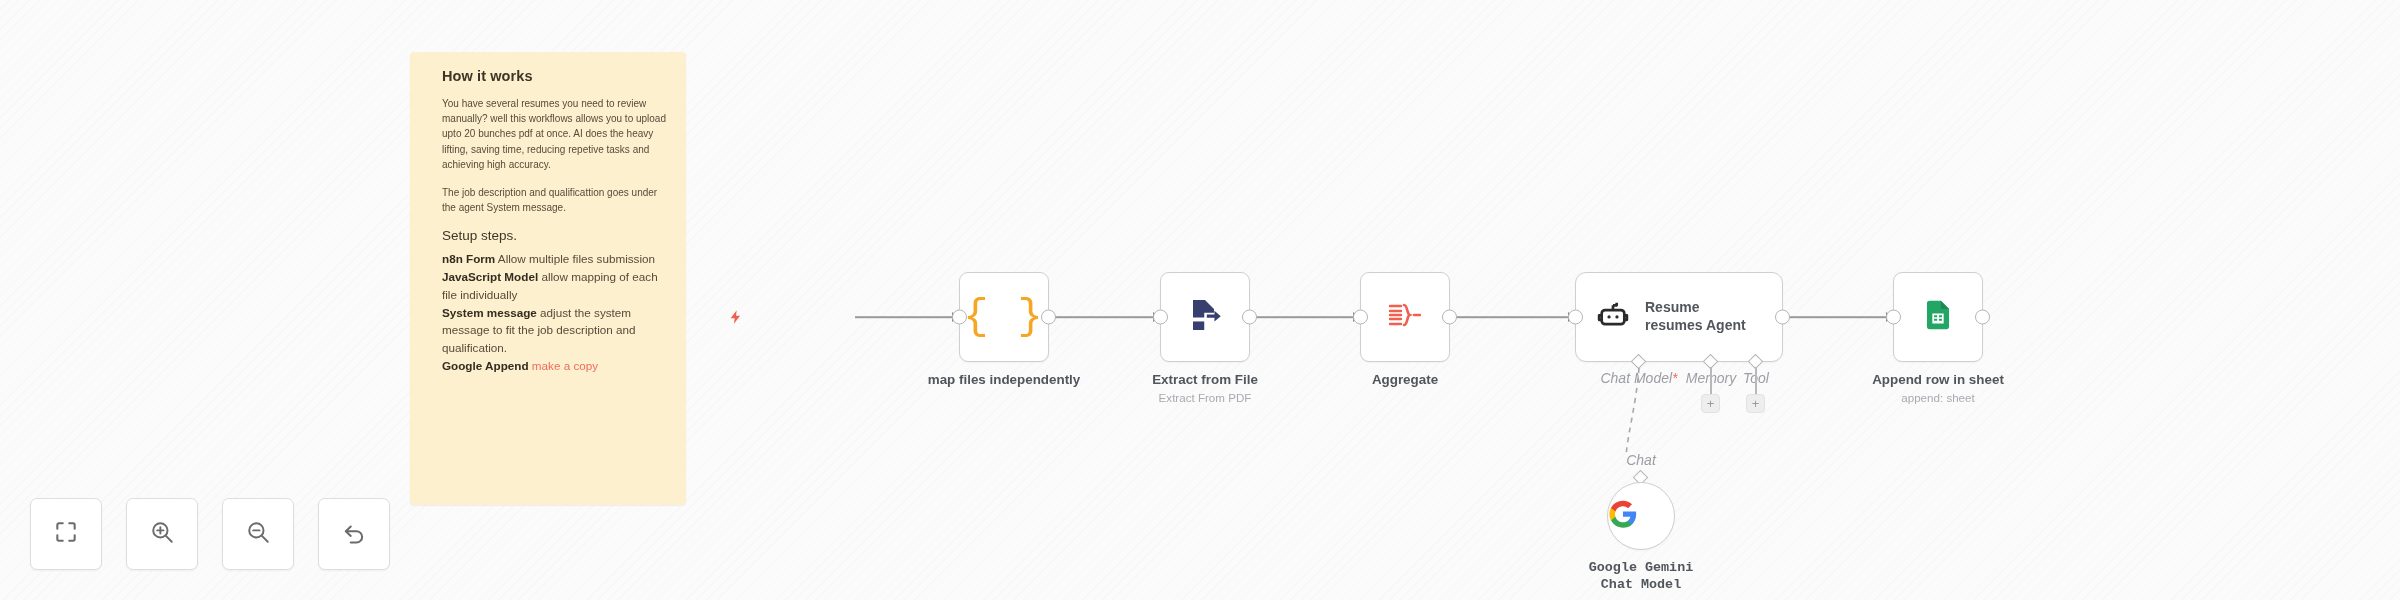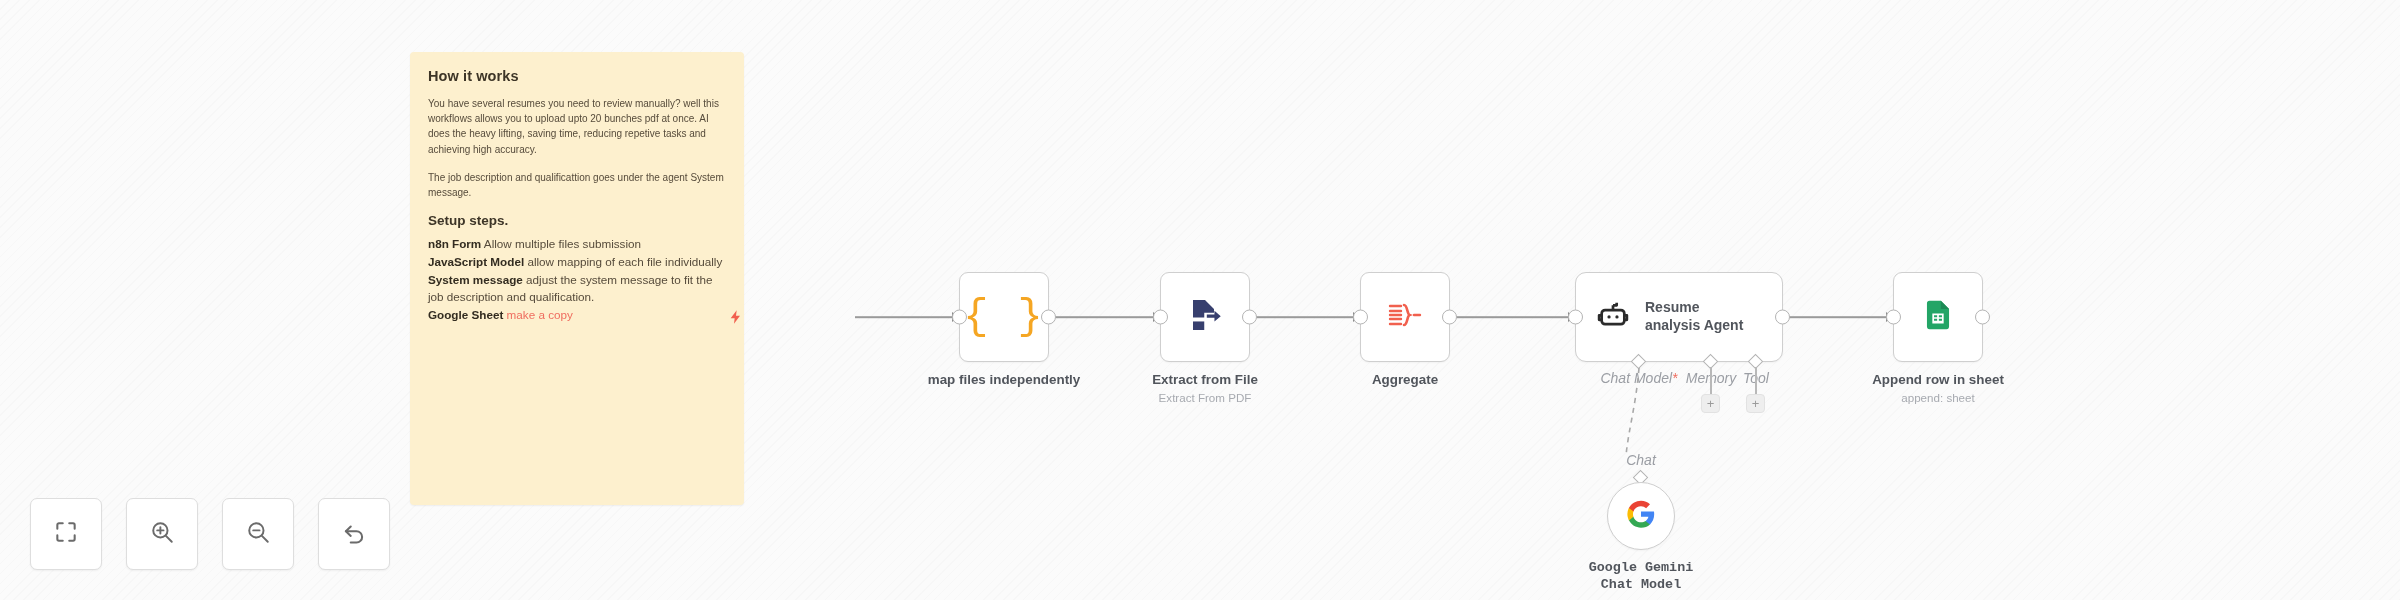--- a/index.html
+++ b/index.html
@@ -18,43 +18,43 @@
       rgba(0,0,0,0.016) 1px,
       rgba(0,0,0,0.0) 1px,
       rgba(0,0,0,0.0) 7px
     );
   }
 
   
   #sticky {
     position: absolute;
     left: 410px; top: 52px;
-    width: 334px; height: 453px;
+    width: 276px; height: 453px;
     background: #fdf0ce;
     border-radius: 4px;
-    padding: 16px 18px 0 18px;
+    padding: 16px 18px 0 32px;
     color: #4a4032;
     box-shadow: 0 1px 2px rgba(0,0,0,0.06);
   }
   #sticky h3 {
     font-size: 14.5px;
     font-weight: bold;
     color: #3d3527;
     margin-bottom: 12px;
     letter-spacing: 0.1px;
   }
   #sticky p {
     font-size: 10px;
     line-height: 1.52;
     color: #564b3b;
     margin-bottom: 13px;
   }
   #sticky .steps-head {
     font-size: 13.5px;
-    font-weight: bold;
+    font-weight: normal;
     color: #3d3527;
     margin-bottom: 7px;
   }
   #sticky .step {
     font-size: 11.7px;
     line-height: 1.52;
     color: #564b3b;
   }
   #sticky .step b { color: #332c20; font-weight: bold; }
   #sticky .link { color: #ef6d5f; }
@@ -176,21 +176,21 @@
     line-height: 1;
   }
 
   
   .circle-node {
     position: absolute;
     width: 68px; height: 68px;
     border-radius: 50%;
     background: #ffffff;
     border: 1.4px solid #cfcfcf;
-    display: flex; align-items: center; justify-content: center;
+    display: flex; align-items: center; justify-content: flex-start;
     box-shadow: 0 1px 2px rgba(0,0,0,0.04);
     font-family: Liberation Mono, monospace;
   }
   .circle-label {
     position: absolute;
     top: 100%;
     left: 50%;
     transform: translateX(-50%);
     margin-top: 10px;
     font-size: 13.4px;
@@ -233,21 +233,21 @@
 
   <div id="sticky">
     <h3>How it works</h3>
     <p>You have several resumes you need to review manually? well this workflows allows you to upload upto 20 bunches pdf at once. AI does the heavy lifting, saving time, reducing repetive tasks and achieving high accuracy.</p>
     <p>The job description and qualificattion goes under the agent System message.</p>
     <div class="steps-head">Setup steps.</div>
     <div class="step">
       <span><b>n8n Form</b></span><span> Allow multiple files submission</span><br>
       <span><b>JavaScript Model</b></span><span> allow mapping of each file individually</span><br>
       <span><b>System message</b></span><span> adjust the system message to fit the job description and qualification.</span><br>
-      <span><b>Google Sheet</b></span><span> </span><span class="link">make a copy</span>
+      <span><b>Google Append</b></span><span> </span><span class="link">make a copy</span>
     </div>
   </div>
 
   <div class="wire" style="left:855px;  width:104px;"></div>
   <div class="wire" style="left:1055px; width:105px;"></div>
   <div class="wire" style="left:1255px; width:105px;"></div>
   <div class="wire" style="left:1455px; width:120px;"></div>
   <div class="wire" style="left:1783px; width:110px;"></div>
 
   <div class="arrowhead" style="left:952px;  top:317px;"></div>
@@ -300,21 +300,21 @@
   <div class="node agent" style="left:1575px; top:272px; width:208px; height:90px;">
     <span>
       <svg width="34" height="34" viewBox="0 0 24 24" fill="none" stroke="#2b2b2b" stroke-width="1.9" stroke-linejoin="round">
         <rect x="4" y="8.5" width="16" height="10" rx="2.4"></rect>
         <path d="M12 8.5V5.2M12 5.2h2.6V3.3"></path>
         <path d="M4 12.2H2.2v3.2H4M20 12.2h1.8v3.2H20"></path>
         <circle cx="9.2" cy="13.4" r="1.15" fill="#2b2b2b" stroke="none"></circle>
         <circle cx="14.8" cy="13.4" r="1.15" fill="#2b2b2b" stroke="none"></circle>
       </svg>
     </span>
-    <div class="agent-title">Resume analysis Agent</div>
+    <div class="agent-title">Resume resumes Agent</div>
     <div class="port in"></div>
     <div class="port out"></div>
   </div>
 
   <div class="diamond" style="left:1633px; top:356px;"></div>
   <div class="subport-label" style="left:1639px; top:370px;">
     <span>Chat Model</span><span class="req">*</span>
   </div>
 
   <div class="diamond" style="left:1705px; top:356px;"></div>

